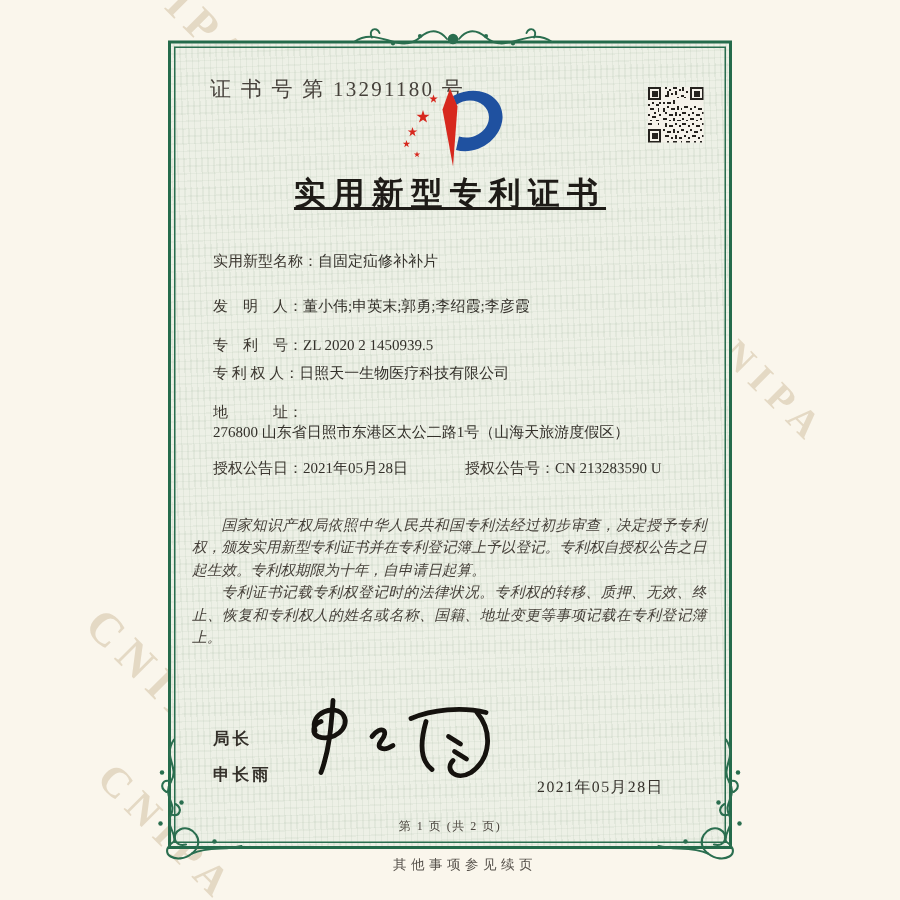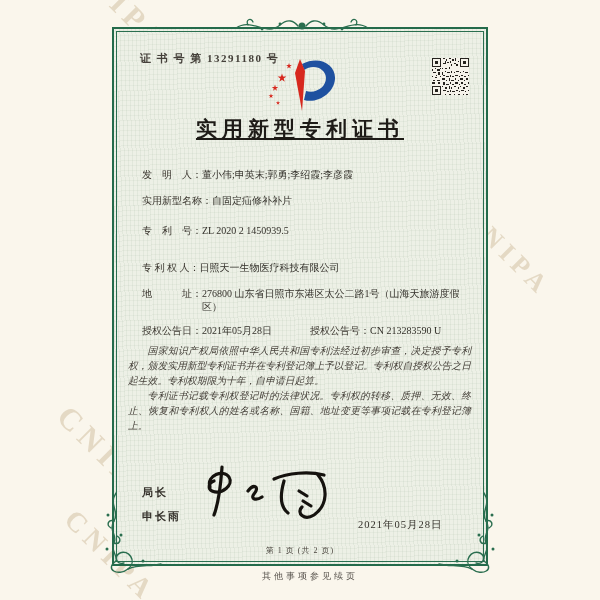--- a/index.html
+++ b/index.html
@@ -29,31 +29,31 @@
     border:2px solid #246b4b;box-sizing:border-box;
     background:
       repeating-linear-gradient(88deg, rgba(125,155,125,0.10) 0 1px, rgba(0,0,0,0) 1px 4px),
       repeating-linear-gradient(-2deg, rgba(125,155,125,0.08) 0 1px, rgba(0,0,0,0) 1px 5px),
       #edf0e6;
   }
   .frame::after{
     content:"";position:absolute;inset:2px;border:1px solid #2a6e4f;pointer-events:none;
   }
   .frame-inner{position:absolute;inset:0;}
-  .cert-no{position:absolute;left:26px;top:22px;font-size:11px;letter-spacing:1.5px;color:#45403a;font-weight:bold;}
+  .cert-no{position:absolute;left:26px;top:22px;font-size:14px;letter-spacing:1.5px;color:#45403a;}
   .logo{position:absolute;left:148px;top:28px;}
   .qr{position:absolute;left:318px;top:29px;}
   .title{
     position:absolute;left:0;right:0;top:86px;text-align:center;
     font-size:21px;font-weight:bold;letter-spacing:5px;color:#1e1b17;text-decoration:underline;
   }
   .fields{position:absolute;left:28px;right:18px;top:139px;font-size:10px;line-height:13px;}
   .row{display:flex;align-items:flex-start;}
-  .r1{margin-bottom:17px;} .r2{margin-bottom:13px;} .r3{margin-bottom:24px;justify-content:flex-end;}
-  .r4{margin-bottom:12px;} .r5{margin-bottom:13px;} .r6{margin-bottom:3px;}
+  .r1{margin-bottom:17px;} .r2{margin-bottom:13px;} .r3{margin-bottom:6px;justify-content:flex-end;}
+  .r4{margin-bottom:12px;} .r5{margin-bottom:13px;} .r6{margin-bottom:3px;flex-direction:column;}
   .f-label{flex:none;white-space:pre;color:#3b362f;}
   .f-value{flex:1;color:#33302a;}
   .grant{margin-top:11px;}
   .grant .f-value{flex:none;}
   .gap2{flex:none;width:38px;}
   .paras{
     position:absolute;left:14px;right:15px;top:314px;
     font-size:9.8px;line-height:15px;text-align:justify;
     font-style:italic;color:#46413a;
   }
@@ -103,27 +103,27 @@
         <rect width="29" height="29" fill="#f5f2ea"></rect>
         <path fill="#25221e" d="M0,0h7v7h-7z M22,0h7v7h-7z M0,22h7v7h-7z"></path>
         <path fill="#f5f2ea" d="M1,1h5v5h-5z M23,1h5v5h-5z M1,23h5v5h-5z"></path>
         <path fill="#25221e" d="M2,2h3v3h-3z M24,2h3v3h-3z M2,24h3v3h-3z"></path>
         <path fill="#25221e" d="M9,0h1v1h-1z M11,1h1v1h-1z M13,0h2v1h-2z M10,2h1v2h-1z M12,3h1v1h-1z M14,2h1v2h-1z M16,1h1v1h-1z M18,0h1v2h-1z M20,2h1v1h-1z M9,4h2v1h-2z M15,5h1v1h-1z M17,4h2v1h-2z M19,5h1v1h-1z M8,8h1v1h-1z M10,8h2v1h-2z M13,7h1v2h-1z M0,9h1v1h-1z M2,8h1v1h-1z M4,9h2v1h-2z M6,8h1v1h-1z M1,11h2v1h-2z M3,13h1v1h-1z M5,11h1v2h-1z M0,14h1v1h-1z M2,15h2v1h-2z M6,14h1v1h-1z M1,17h1v1h-1z M4,17h2v1h-2z M0,19h2v1h-2z M5,19h1v1h-1z M8,11h1v2h-1z M10,10h1v1h-1z M12,11h2v1h-2z M15,10h1v2h-1z M17,11h1v1h-1z M19,10h2v1h-2z M22,11h1v1h-1z M24,10h1v1h-1z M26,11h2v1h-2z M9,13h1v1h-1z M11,14h2v1h-2z M14,13h1v2h-1z M16,14h1v1h-1z M18,13h2v1h-2z M21,14h1v1h-1z M23,13h1v1h-1z M25,14h2v1h-2z M28,13h1v1h-1z M8,16h2v1h-2z M11,17h1v1h-1z M13,16h1v2h-1z M15,17h2v1h-2z M18,16h1v1h-1z M20,17h1v1h-1z M22,16h2v1h-2z M25,17h1v1h-1z M27,16h1v1h-1z M9,19h1v2h-1z M11,20h2v1h-2z M14,19h1v1h-1z M16,20h1v1h-1z M18,19h2v1h-2z M21,20h1v1h-1z M23,19h1v1h-1z M25,20h2v1h-2z M28,19h1v1h-1z M8,22h1v1h-1z M10,23h2v1h-2z M13,22h1v2h-1z M15,23h1v1h-1z M17,22h2v1h-2z M20,23h1v1h-1z M22,22h1v1h-1z M24,23h2v1h-2z M27,22h1v1h-1z M9,25h2v1h-2z M12,26h1v1h-1z M14,25h1v2h-1z M16,26h2v1h-2z M19,25h1v1h-1z M21,26h1v1h-1z M23,25h2v1h-2z M26,26h1v1h-1z M28,25h1v1h-1z M10,28h1v1h-1z M13,28h2v1h-2z M17,28h1v1h-1z M20,28h2v1h-2z M24,28h1v1h-1z M27,28h1v1h-1z"></path>
       </svg>
 
       <div class="title">实用新型专利证书</div>
 
       <div class="fields">
+        <div class="row r1">
+          <span class="f-label">实用新型名称：</span>
+          <span class="f-value">自固定疝修补补片</span>
+        </div>
         <div class="row r2">
           <span class="f-label">发　明　人：</span>
           <span class="f-value">董小伟;申英末;郭勇;李绍霞;李彦霞</span>
-        </div>
-        <div class="row r1">
-          <span class="f-label">实用新型名称：</span>
-          <span class="f-value">自固定疝修补补片</span>
         </div>
         <div class="row r3">
           <span class="f-label">专　利　号：</span>
           <span class="f-value">ZL 2020 2 1450939.5</span>
         </div>
         <div class="row r5">
           <span class="f-label">专 利 权 人：</span>
           <span class="f-value">日照天一生物医疗科技有限公司</span>
         </div>
         <div class="row r6">

